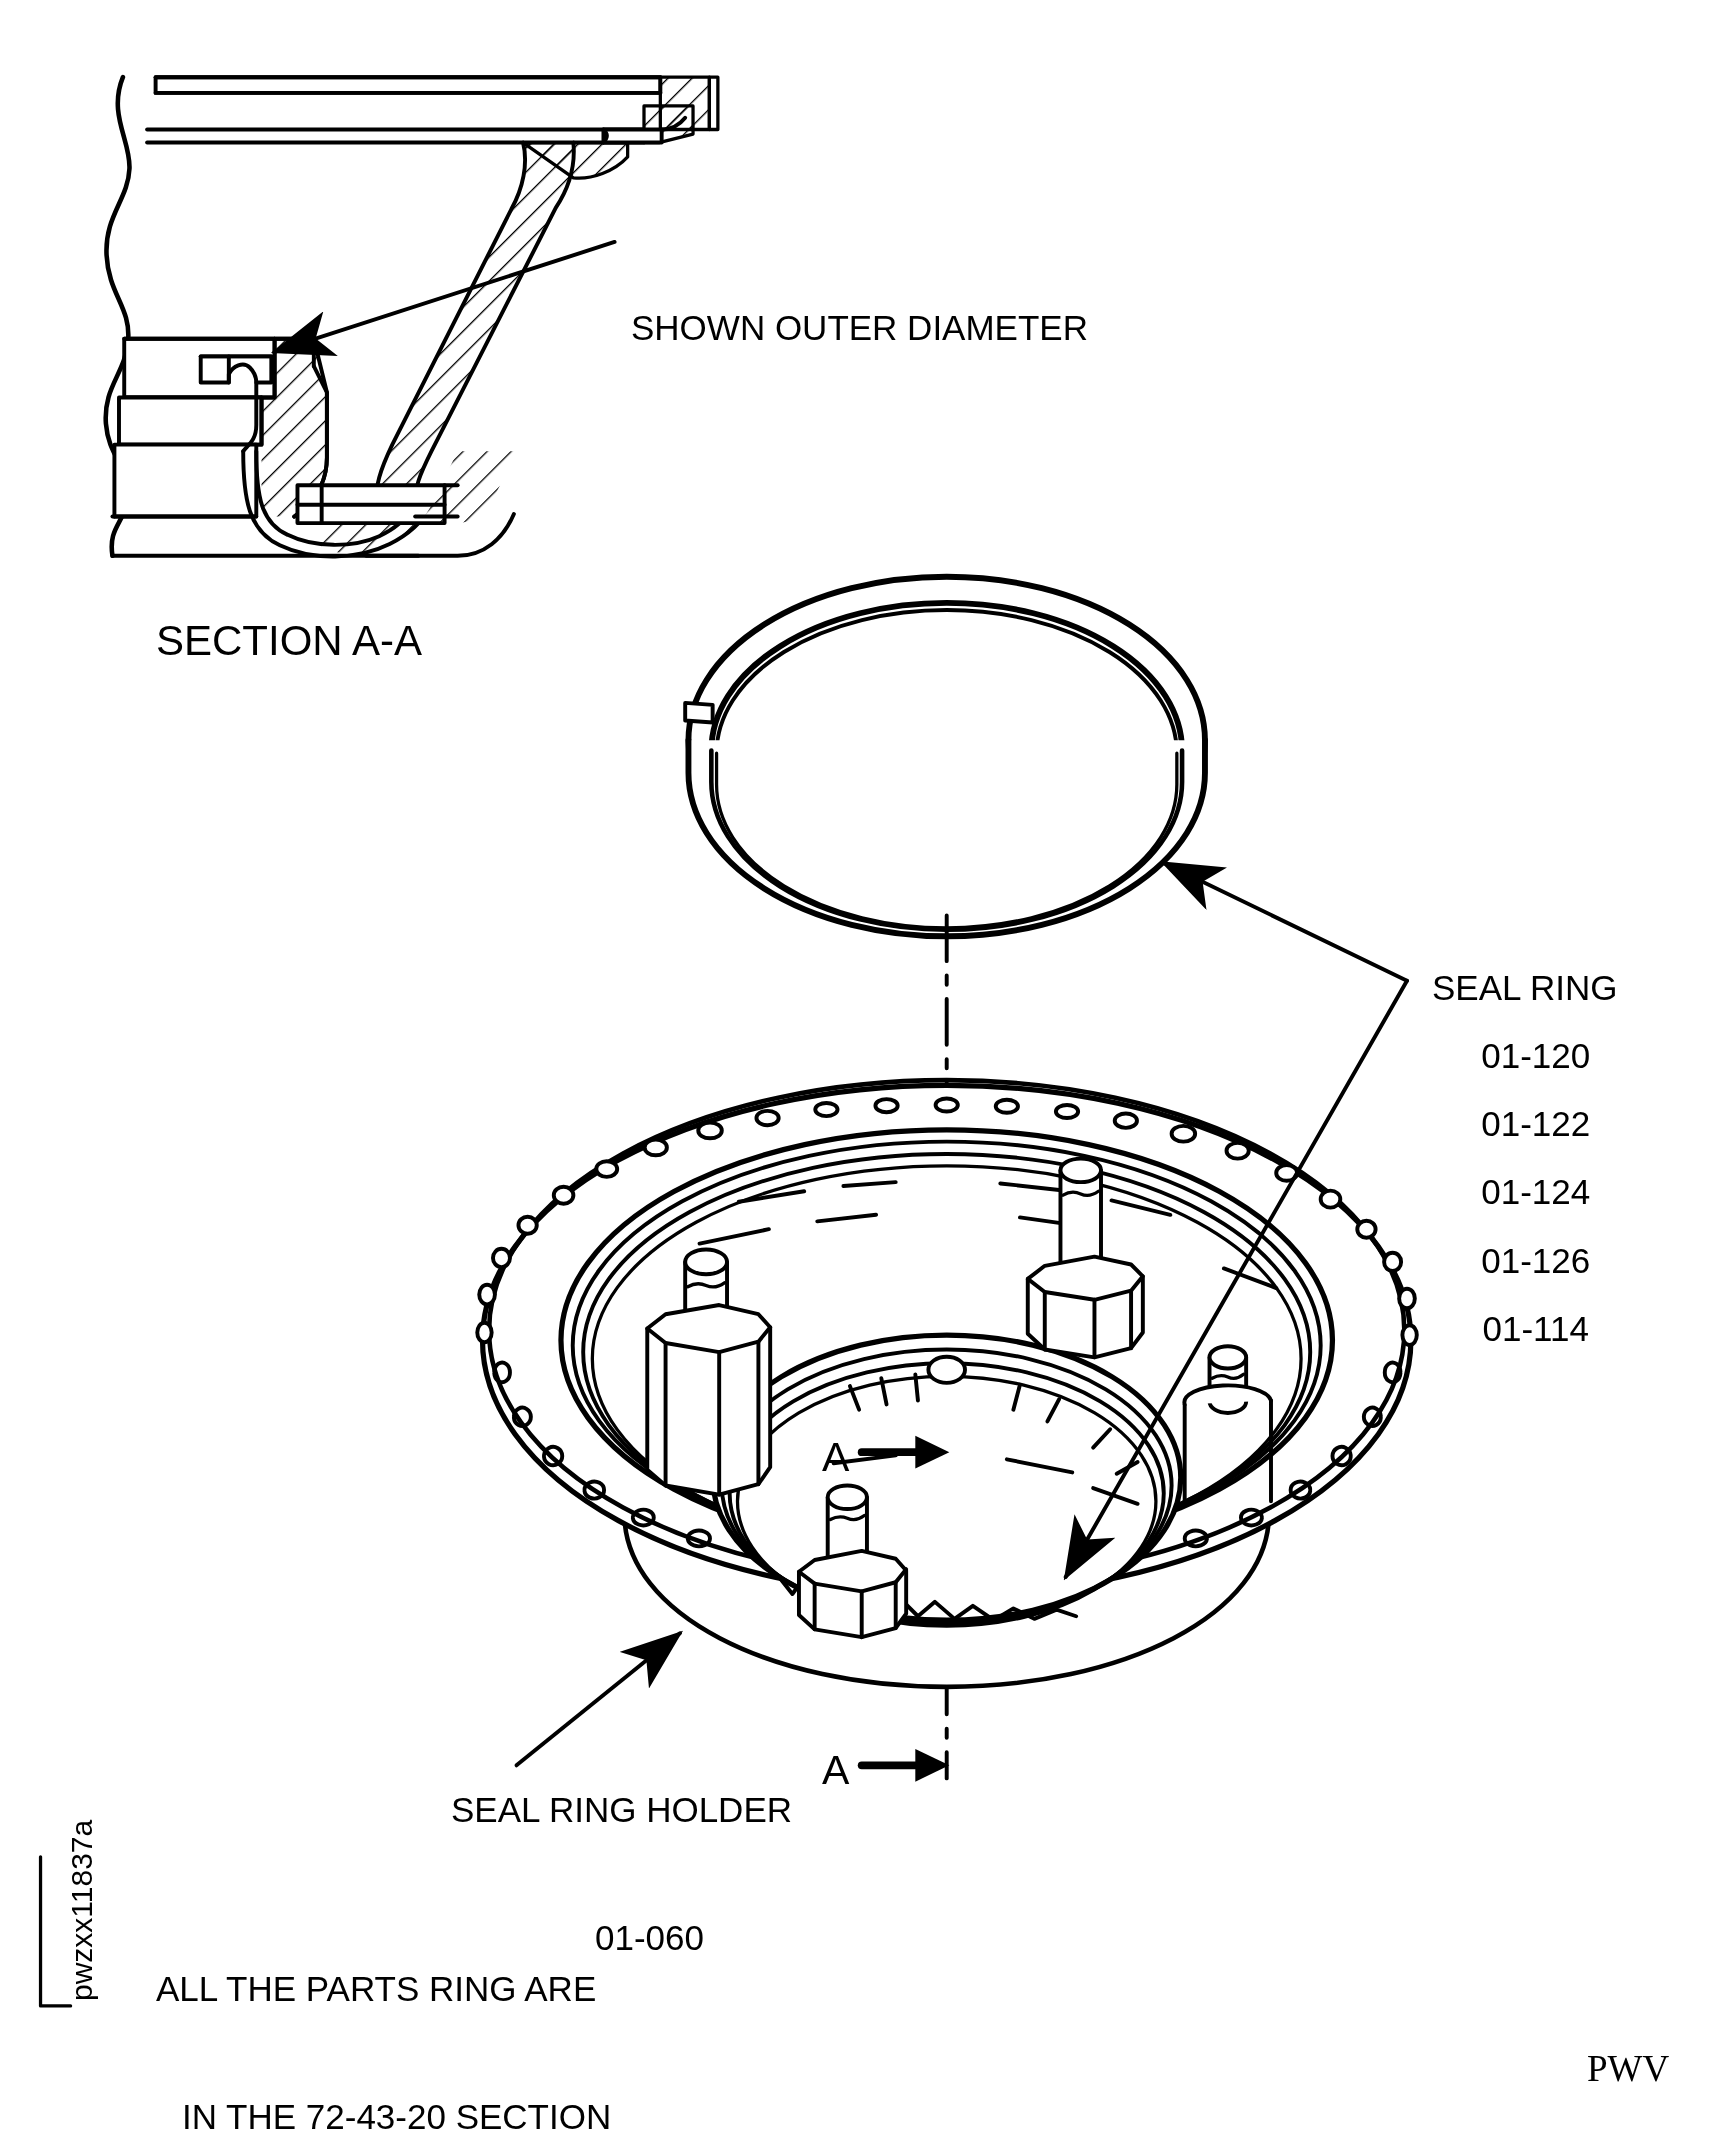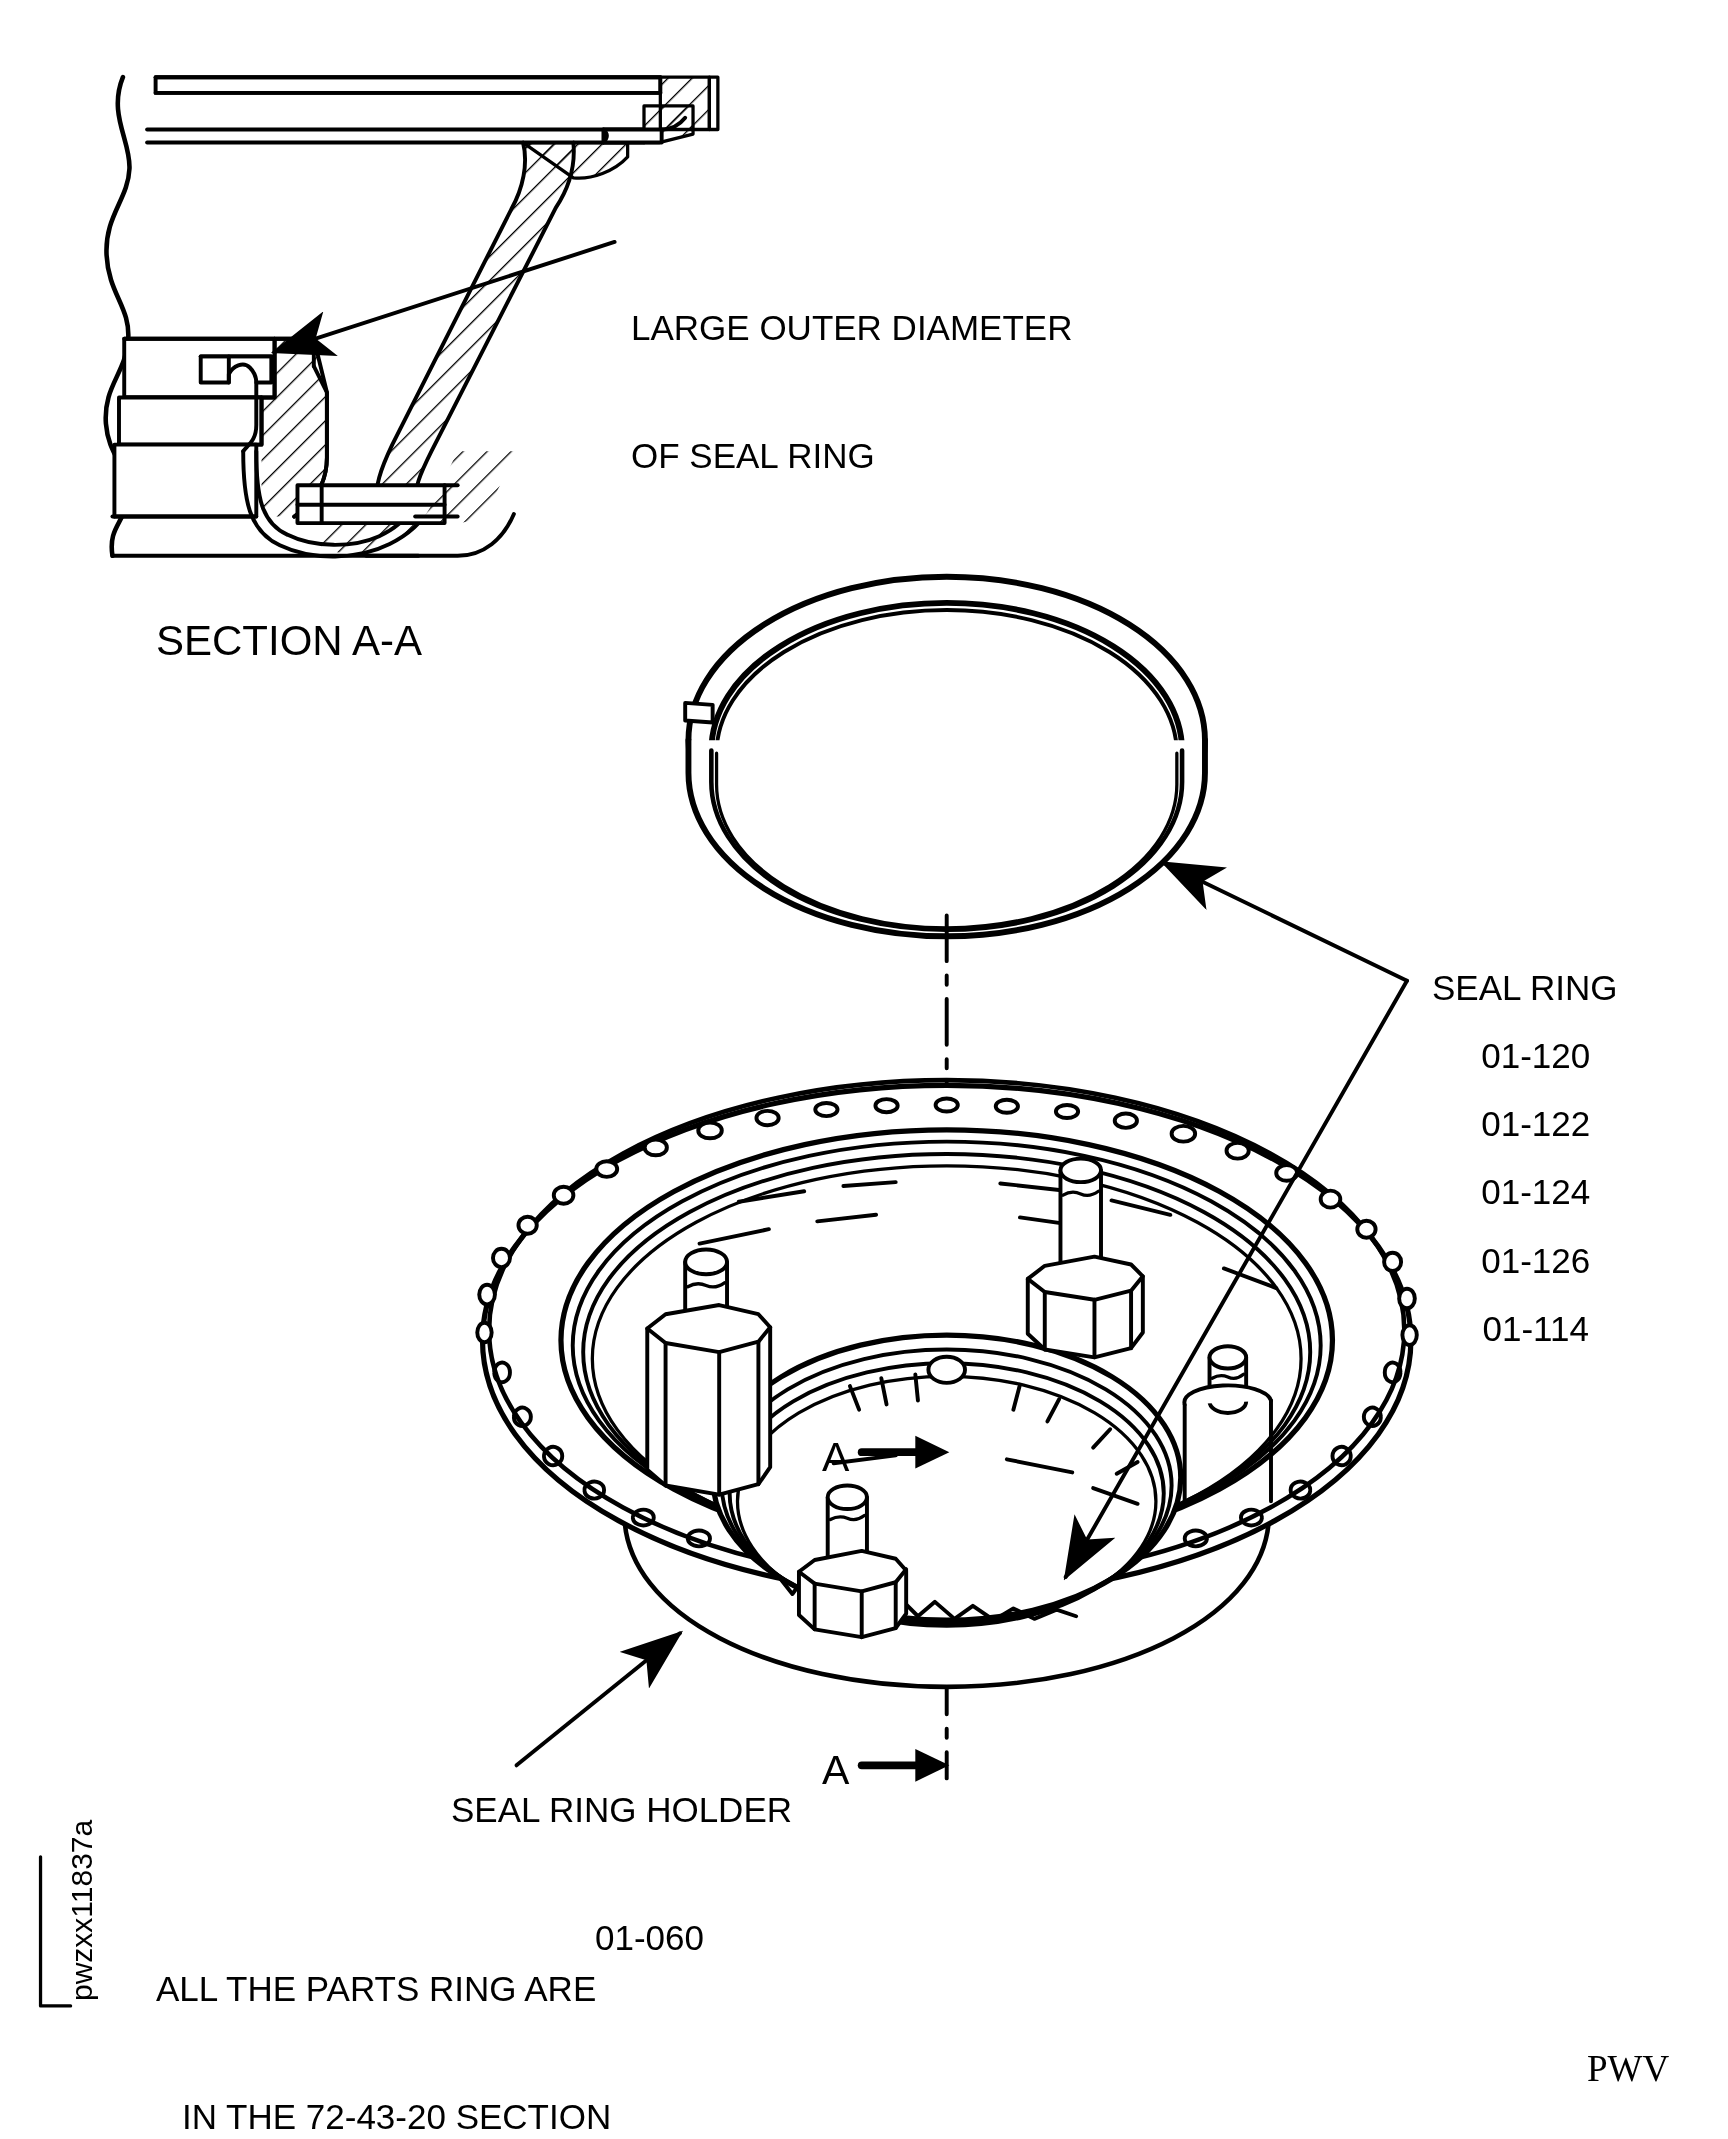--- a/index.html
+++ b/index.html
@@ -352,22 +352,21 @@
         <line x1="1318" y1="2700" x2="1432" y2="2700" stroke="#000" stroke-width="12"></line>
         <path d="M 1400 2675 L 1452 2700 L 1400 2725 Z" fill="#000" stroke="none"></path>
       </g>
 
       <path d="M 62 2840 L 62 3068 L 108 3068" fill="none" stroke="#000" stroke-width="5"></path>
 
     </g>
   </svg>
 
   <div class="lbl lbl-callout" style="left:631px; top:222px;">
-    <div>LARGE OUTER DIAMETER</div>
-    <div>OF SEAL RING</div>
+    <div>SHOWN OUTER DIAMETER</div>
   </div>
 
   <div class="lbl lbl-section" style="left:156px; top:615px;">SECTION A-A</div>
 
   <div class="lbl seal-list" style="left:1432px; top:941px;">
     <span class="row lbl-part">SEAL RING</span>
     <span class="num lbl-part">01-120</span>
     <span class="num lbl-part">01-122</span>
     <span class="num lbl-part">01-124</span>
     <span class="num lbl-part">01-126</span>

